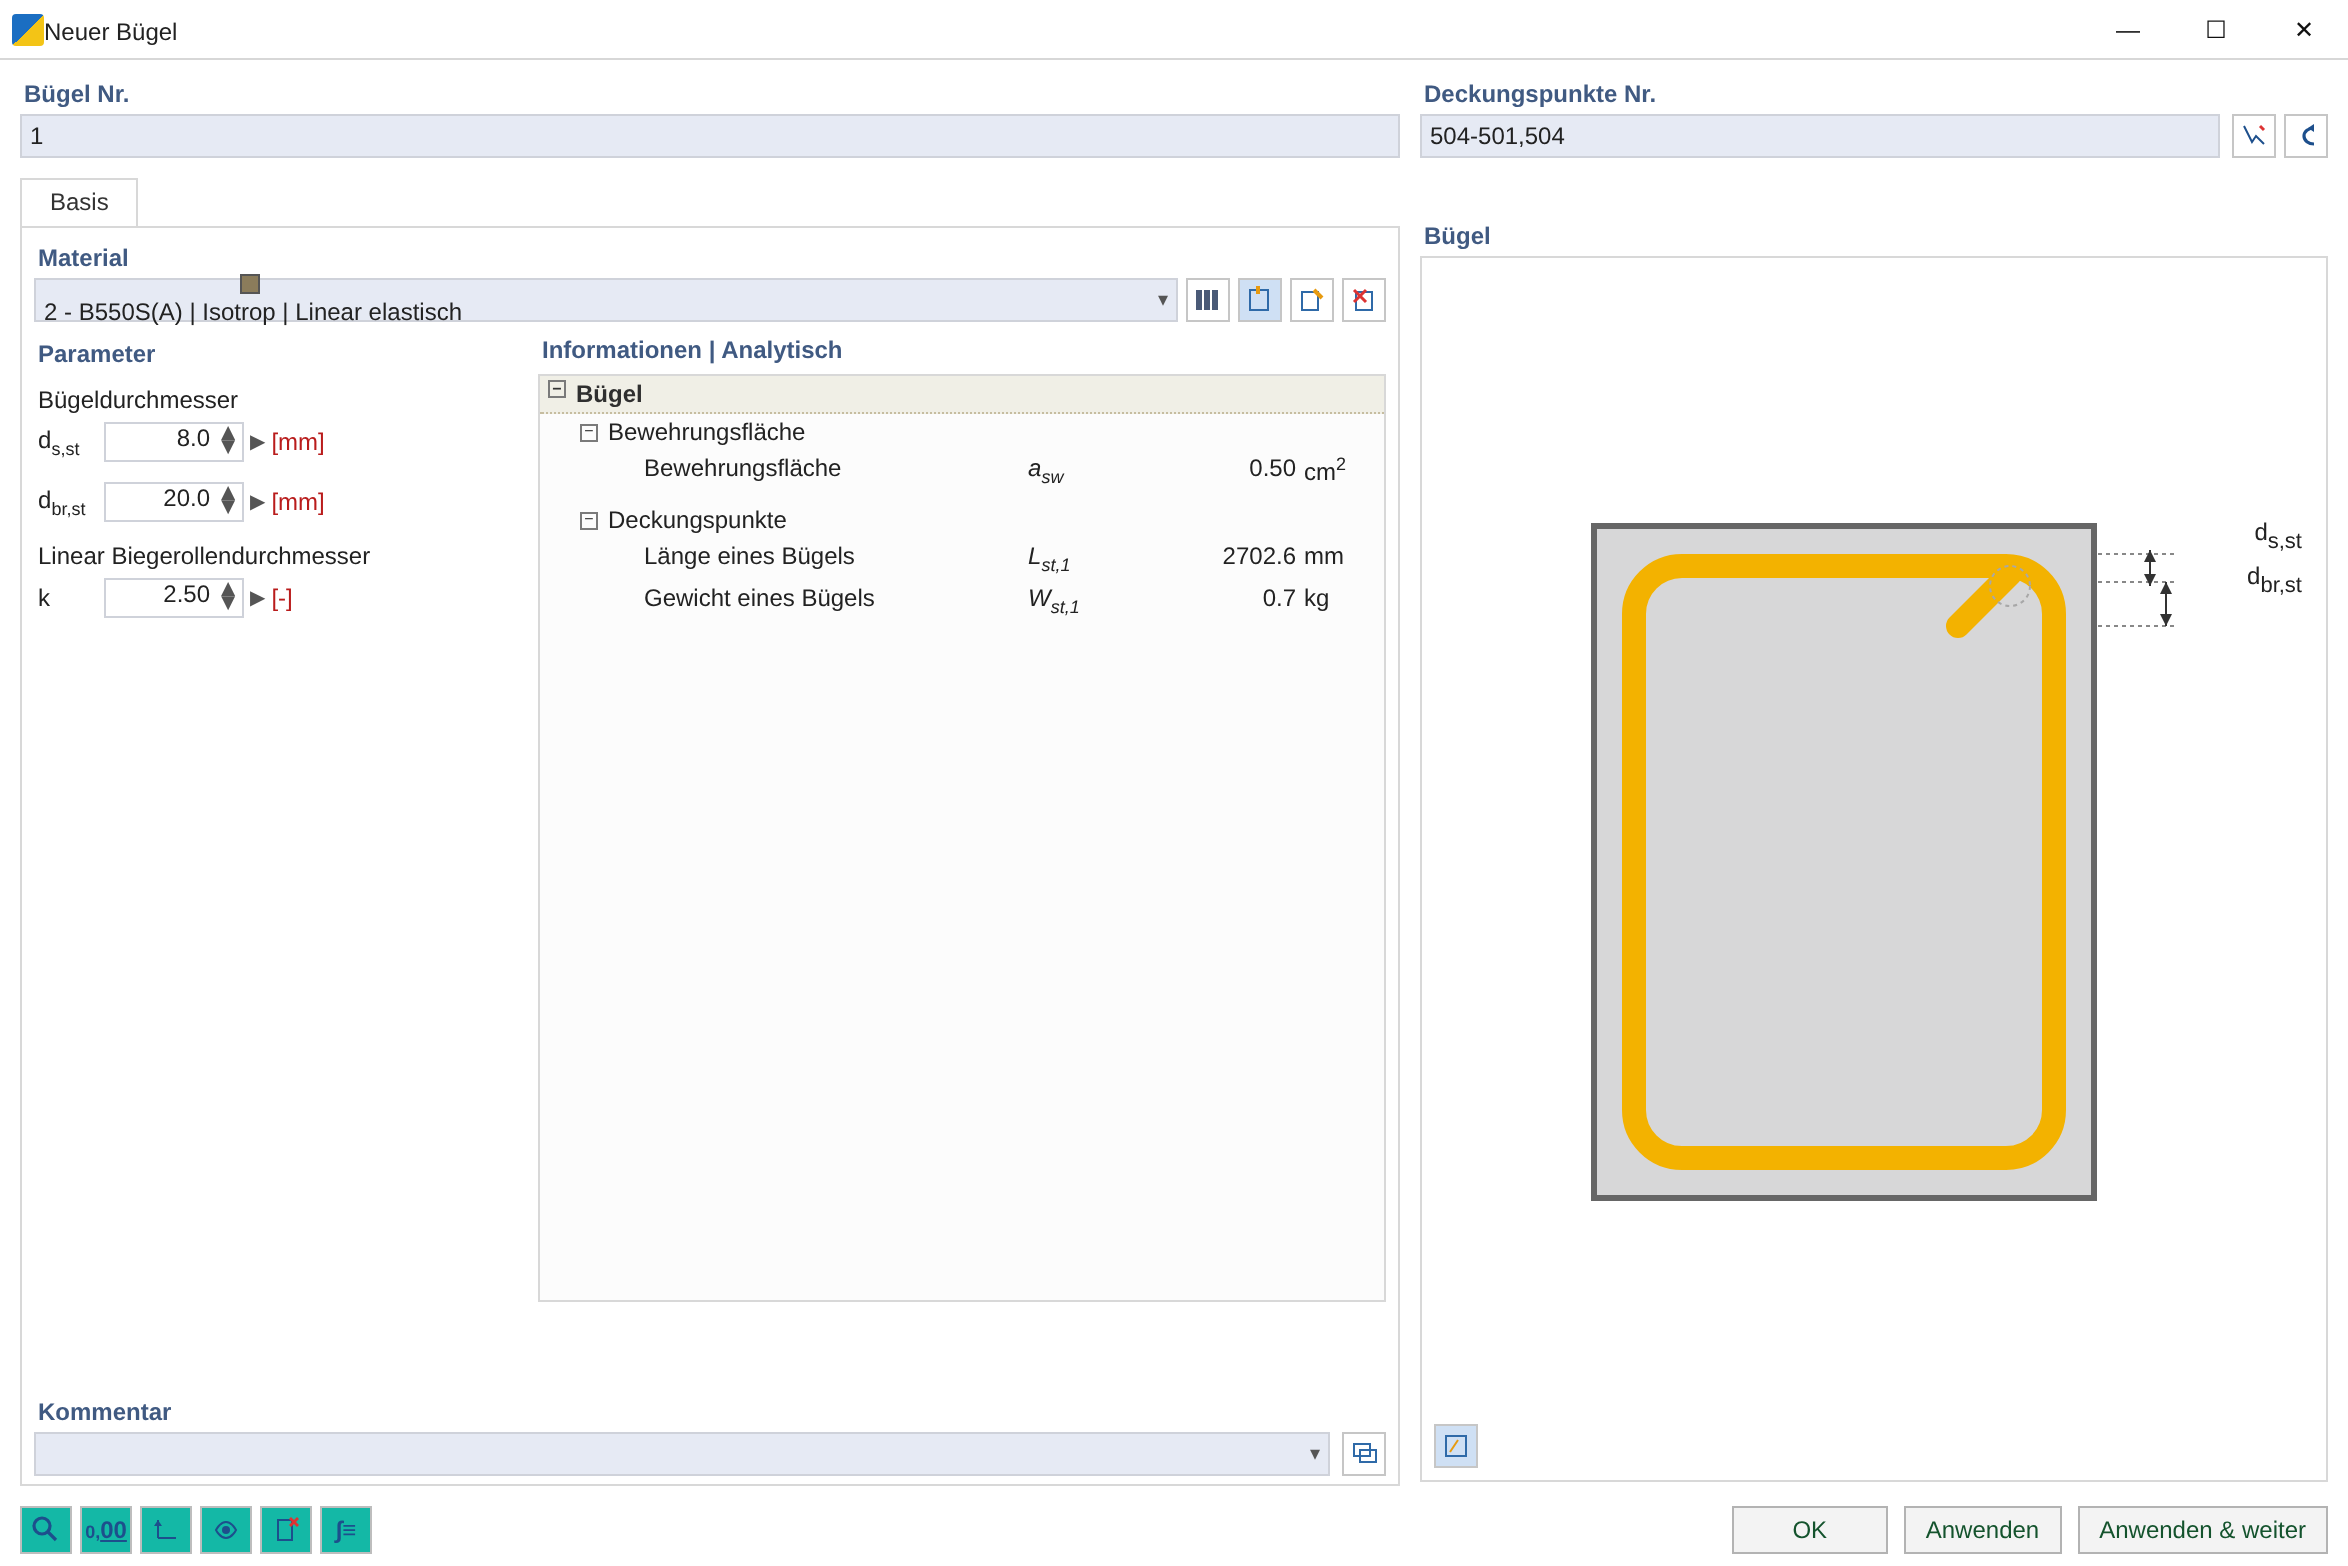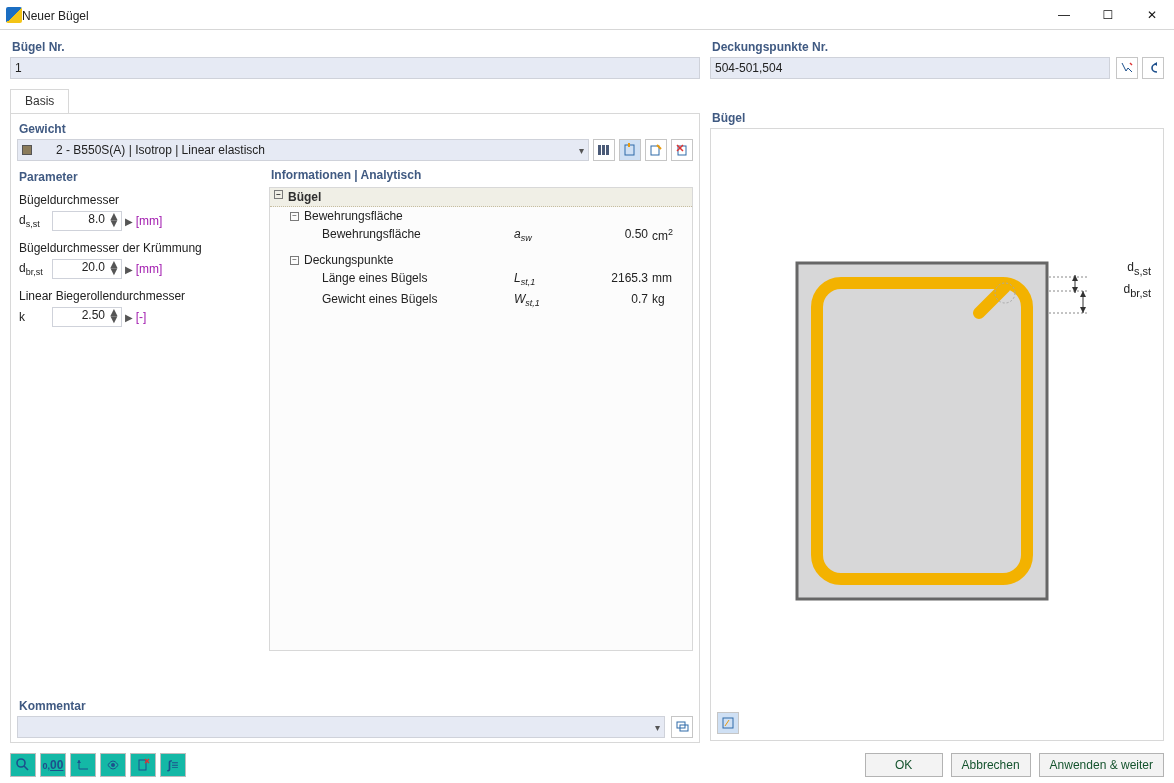--- a/index.html
+++ b/index.html
@@ -18,37 +18,37 @@
   .right-col { flex:1 1 auto; display:flex; flex-direction:column; }
   .right-ctrls{display:flex;gap:4px;margin-left:6px;}
   .icon-btn { width:22px; height:22px; border:1px solid #c6c6c6; display:flex; align-items:center; justify-content:center; background:#fff; color:#1d4f8c;}
   .icon-btn.active{background:#cfe0f4;}
   .tab-bar{display:flex; margin-top:4px;}
   .tab { padding:4px 14px 5px 14px; border:1px solid #d8d8d8; border-bottom:none; background:#fff; font-weight:400; color:#333;}
   .panel-frame{border:1px solid #d8d8d8; flex:1; display:flex; flex-direction:column; padding:6px 6px 4px 6px; gap:4px;}
   .mat-row{display:flex;gap:4px;}
   .combo{flex:1; height:22px; background:#e6eaf4; border:1px solid #cfd2da; display:flex; align-items:center; padding:0 4px; justify-content:space-between;}
   .swatch{width:10px;height:10px;background:#8b7c5b;border:1px solid #555; margin-right:4px;}
-  .combo-left{display:flex;align-items:center;gap:20px;}
+  .combo-left{display:flex;align-items:center;gap:2px;flex-direction:column;}
   .dd-chev{font-size:10px;color:#555;}
   .tool-icons{display:flex;gap:4px;}
   .two-col{display:flex; gap:6px; flex:1;}
   .param-col{flex:0 0 246px; padding-top:2px;}
   .info-col{flex:1;}
   .sec-label{color:#405a82;font-weight:600;padding:3px 0 4px 2px; border-bottom:1px solid transparent;}
   .param-block{margin-top:4px;}
   .param-title{padding:0 0 4px 2px;}
   .param-row{display:flex;align-items:center;gap:3px;padding-left:2px;}
   .param-sym{width:30px;}
   .sub{font-size:9px; vertical-align:sub;}
   .sup{font-size:9px; vertical-align:super;}
   .numbox{width:70px;height:20px;border:1px solid #cfd2da;background:#fff;text-align:right;padding-right:16px;position:relative;}
   .spin{position:absolute;right:1px;top:1px;display:flex;flex-direction:column;font-size:6px;line-height:7px;color:#555;}
   .tribtn{font-size:10px;color:#555;}
-  .unit{color:#a21caf;}
+  .unit{color:#b91c1c;}
   .tree{border:1px solid #d8d8d8;background:#fcfcfc;}
   .tree-head{background:#f0efe6;border-bottom:1px dotted #c6bda0; font-weight:600; padding:2px 4px; display:flex;gap:5px; color:#2f2f2f;}
   .tree-row{display:flex;align-items:center;padding:2px 4px;gap:5px;}
   .tree-row.sub1{padding-left:20px;}
   .minus{width:9px;height:9px;border:1px solid #7a7a7a;display:flex;align-items:center;justify-content:center;font-size:8px;line-height:6px;color:#333;}
   .data-row{display:flex;padding:2px 4px 2px 52px;gap:4px;}
   .cell-a{flex:1;}
   .cell-b{width:60px; font-style:italic;}
   .cell-c{width:70px;text-align:right;}
   .cell-d{width:36px;}
@@ -119,21 +119,21 @@
 
   <div class="middle">
 
     <div class="left-col">
       <div class="tab-bar">
         <div class="tab">Basis</div>
       </div>
       <div class="panel-frame">
 
         <div>
-          <div class="header-label">Gewicht</div>
+          <div class="header-label">Material</div>
           <div class="mat-row">
             <div class="combo">
               <div class="combo-left">
                 <span class="swatch"></span>
                 <span>2 - B550S(A) | Isotrop | Linear elastisch</span>
               </div>
               <span class="dd-chev">▾</span>
             </div>
             <div class="tool-icons">
               <div class="icon-btn">
@@ -178,21 +178,20 @@
                 <div class="numbox"><span>8.0</span><span class="spin">
                       <span>▲</span>
                       <span>▼</span>
                     </span></div>
                 <span class="tribtn">▶</span>
                 <span class="unit">[mm]</span>
               </div>
             </div>
 
             <div class="param-block" style="margin-top:10px;">
-              <div class="param-title">Bügeldurchmesser der Krümmung</div>
               <div class="param-row">
                 <div class="param-sym"><span>d</span><span class="sub">br,st</span></div>
                 <div class="numbox"><span>20.0</span><span class="spin">
                       <span>▲</span>
                       <span>▼</span>
                     </span></div>
                 <span class="tribtn">▶</span>
                 <span class="unit">[mm]</span>
               </div>
             </div>
@@ -228,21 +227,21 @@
                 <div class="cell-c">0.50</div>
                 <div class="cell-d"><span>cm</span><span class="sup">2</span></div>
               </div>
               <div class="tree-row sub1" style="margin-top:6px;">
                 <span class="minus">−</span>
                 <span>Deckungspunkte</span>
               </div>
               <div class="data-row">
                 <div class="cell-a">Länge eines Bügels</div>
                 <div class="cell-b"><span>L</span><span class="sub">st,1</span></div>
-                <div class="cell-c">2165.3</div>
+                <div class="cell-c">2702.6</div>
                 <div class="cell-d">mm</div>
               </div>
               <div class="data-row">
                 <div class="cell-a">Gewicht eines Bügels</div>
                 <div class="cell-b"><span>W</span><span class="sub">st,1</span></div>
                 <div class="cell-c">0.7</div>
                 <div class="cell-d">kg</div>
               </div>
               <div style="height:340px;"></div>
             </div>
@@ -332,18 +331,18 @@
             <line x1="9" y1="1" x2="13" y2="5" stroke="#d33" stroke-width="1.4"></line>
             <line x1="13" y1="1" x2="9" y2="5" stroke="#d33" stroke-width="1.4"></line>
           </svg>
         </div>
       <div class="bar-btn">
           <span style="font-style:italic;color:#1d4f8c;">∫≡</span>
         </div>
     </div>
     <div class="right-btns">
       <div class="dlg-btn">OK</div>
-      <div class="dlg-btn">Abbrechen</div>
+      <div class="dlg-btn">Anwenden</div>
       <div class="dlg-btn" style="min-width:120px;">Anwenden &amp; weiter</div>
     </div>
   </div>
 
 </div>
 
 </body></html>

